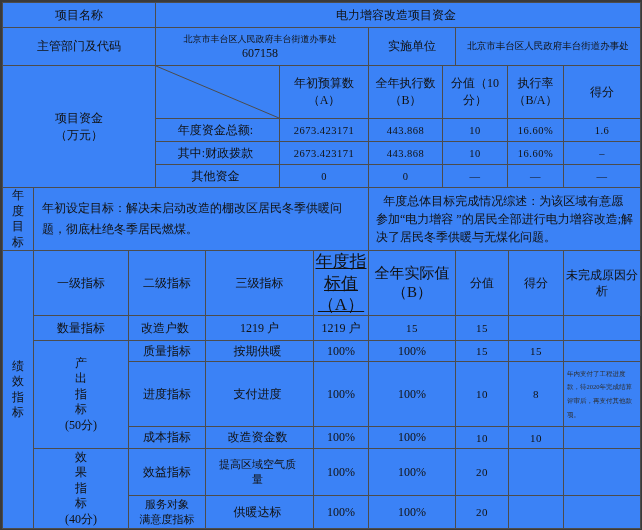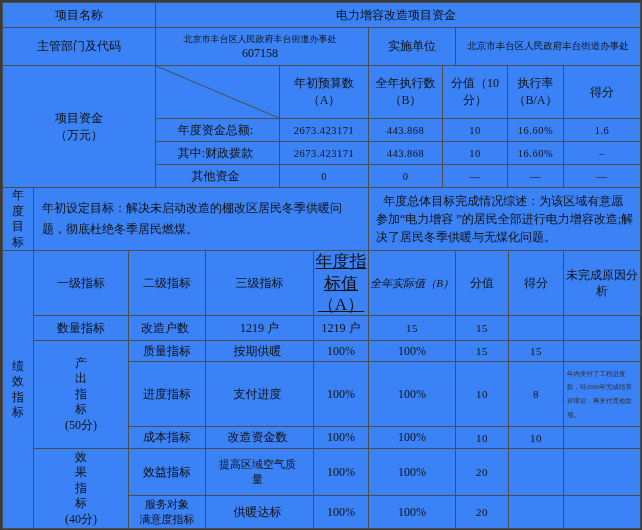--- a/index.html
+++ b/index.html
@@ -136,21 +136,21 @@
     <tbody>
         <tr style="height:42px">
       <td class="c pre vlabel" rowspan="7">绩
 效
 指
 标</td>
       <td class="c">一级指标</td>
       <td class="c">二级指标</td>
       <td class="c">三级指标</td>
       <td class="c" style="font-size:17px;line-height:1.25;text-decoration:underline;">年度指标值（A）</td>
-      <td class="c" style="font-size:11px;line-height:1.3;font-style:italic;">全年实际值（B）</td>
+      <td class="c" style="font-size:15px;line-height:1.3;">全年实际值（B）</td>
       <td class="c">分值</td>
       <td class="c">得分</td>
       <td class="c" style="line-height:1.35;">未完成原因分析</td>
     </tr>
     <tr style="height:25px">
       <td class="c">数量指标</td>
       <td class="l">改造户数</td>
       <td class="c">1219 户</td>
       <td class="c">1219 户</td>
       <td class="c num" style="font-size:11px;">15</td>

